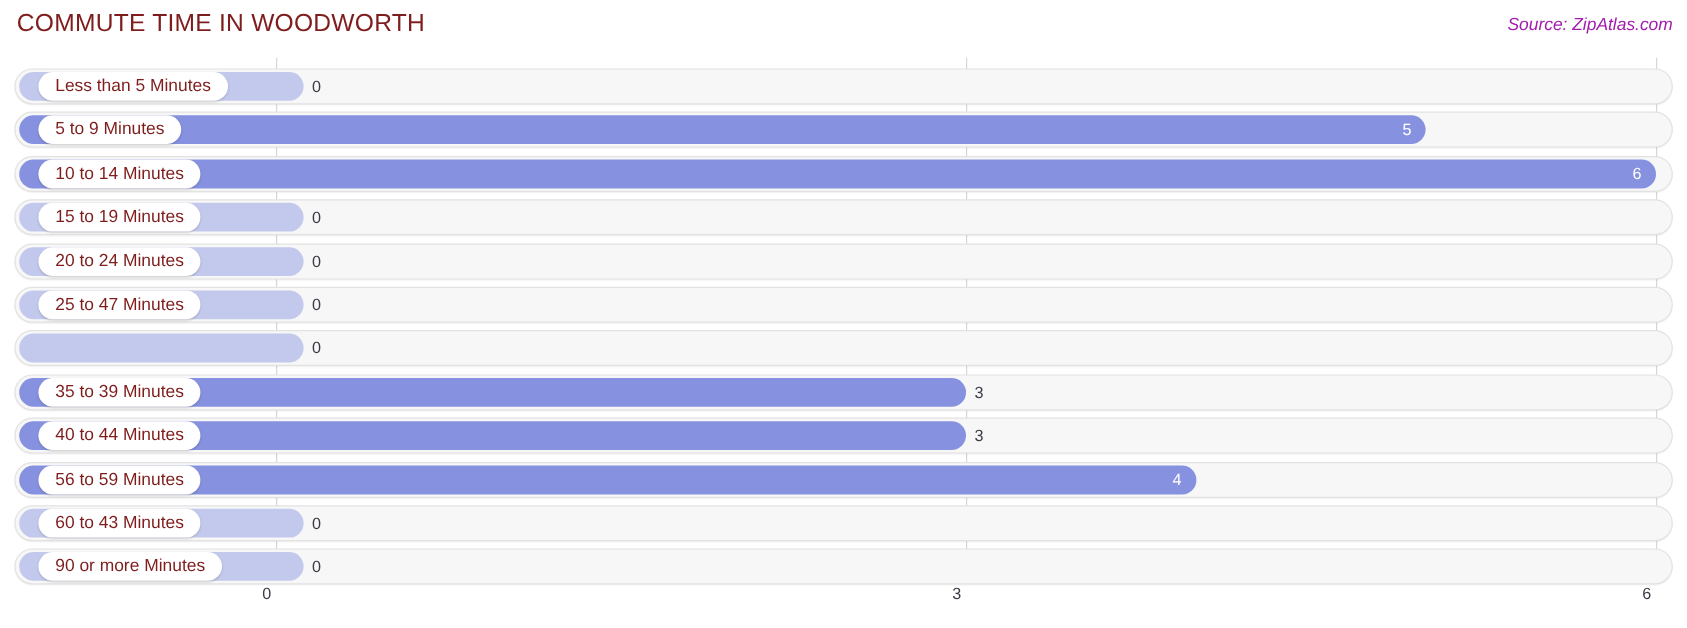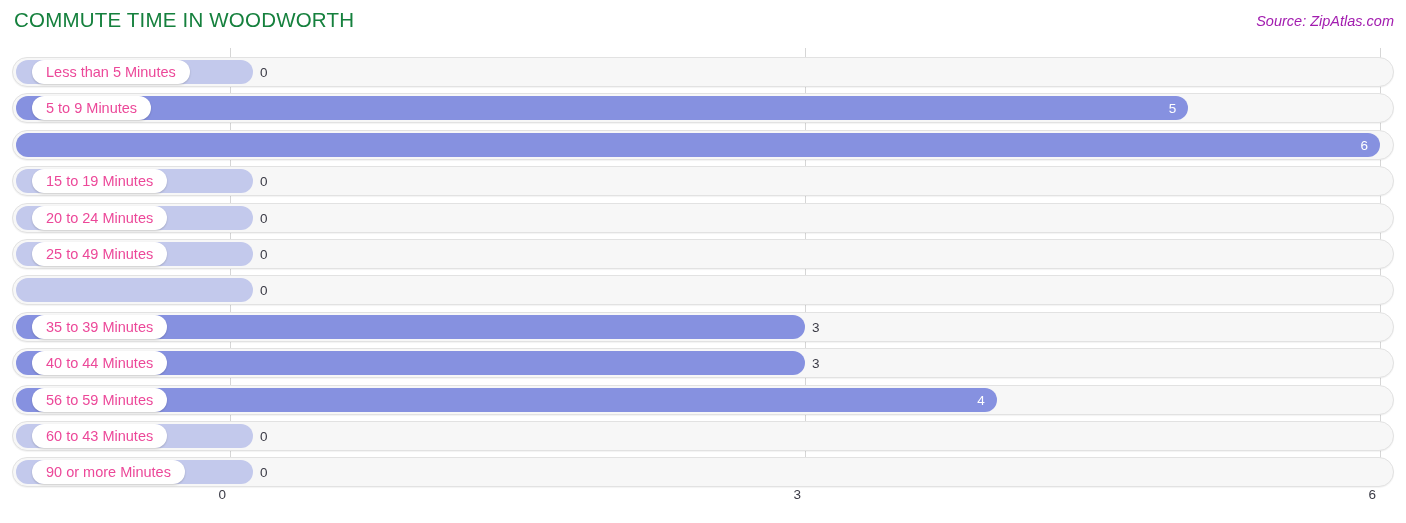--- a/index.html
+++ b/index.html
@@ -27,21 +27,21 @@
     top: 0;
     width: 1406px;
     height: 48px;
   }
   .chart-title {
     position: absolute;
     left: 14px;
     top: 8px;
     font-size: 20.5px;
     letter-spacing: 0.2px;
-    color: #15803d;
+    color: #7f1d1d;
     font-weight: 400;
     white-space: nowrap;
   }
   .source-note {
     position: absolute;
     right: 12px;
     top: 13px;
     font-size: 14.5px;
     font-style: italic;
     color: #a21caf;
@@ -134,21 +134,21 @@
     display: flex;
     align-items: center;
     padding: 0 14px;
     background: #ffffff;
     border-radius: 12px;
     box-shadow: 0 1px 2px rgba(0,0,0,0.18);
     white-space: nowrap;
   }
   .cat-pill-label {
     font-size: 14.5px;
-    color: #ec4899;
+    color: #7f1d1d;
     white-space: nowrap;
   }
 
   
   .axis {
     position: absolute;
     left: 0;
     top: 485px;
     width: 1406px;
     height: 38px;
@@ -194,20 +194,23 @@
           </div>
           <div class="cat-pill">
             <span class="cat-pill-label">5 to 9 Minutes</span>
           </div>
         </div>
         <div class="row" style="top: 81.8px;">
           <div class="track"></div>
           <div class="bar" style="width: 1364px;">
             <div class="bar-value-in">6</div>
           </div>
+          <div class="cat-pill">
+            <span class="cat-pill-label">10 to 14 Minutes</span>
+          </div>
         </div>
         <div class="row" style="top: 118.2px;">
           <div class="track"></div>
           <div class="bar zero" style="width: 237px;"></div>
           <div class="bar-value-out" style="left: 248px;">0</div>
           <div class="cat-pill">
             <span class="cat-pill-label">15 to 19 Minutes</span>
           </div>
         </div>
         <div class="row" style="top: 154.6px;">
@@ -216,21 +219,21 @@
           <div class="bar-value-out" style="left: 248px;">0</div>
           <div class="cat-pill">
             <span class="cat-pill-label">20 to 24 Minutes</span>
           </div>
         </div>
         <div class="row" style="top: 191px;">
           <div class="track"></div>
           <div class="bar zero" style="width: 237px;"></div>
           <div class="bar-value-out" style="left: 248px;">0</div>
           <div class="cat-pill">
-            <span class="cat-pill-label">25 to 49 Minutes</span>
+            <span class="cat-pill-label">25 to 47 Minutes</span>
           </div>
         </div>
         <div class="row" style="top: 227.4px;">
           <div class="track"></div>
           <div class="bar zero" style="width: 237px;"></div>
           <div class="bar-value-out" style="left: 248px;">0</div>
         </div>
         <div class="row" style="top: 263.8px;">
           <div class="track"></div>
           <div class="bar" style="width: 789px;"></div>

